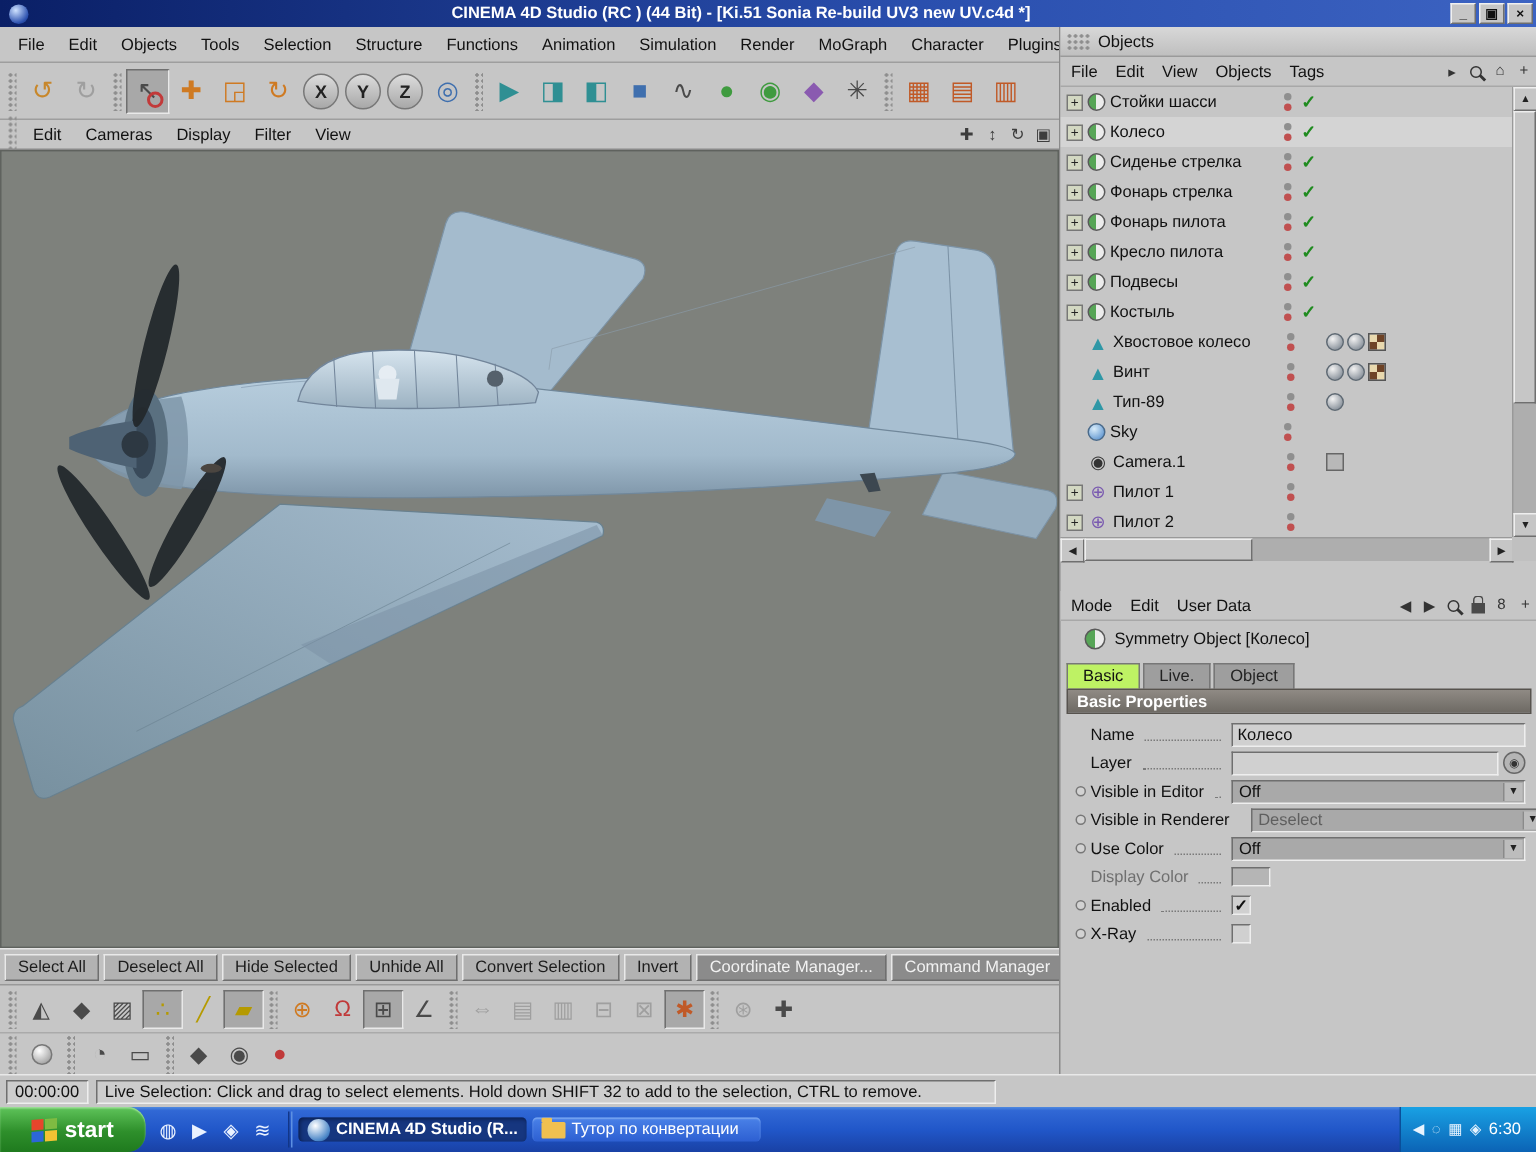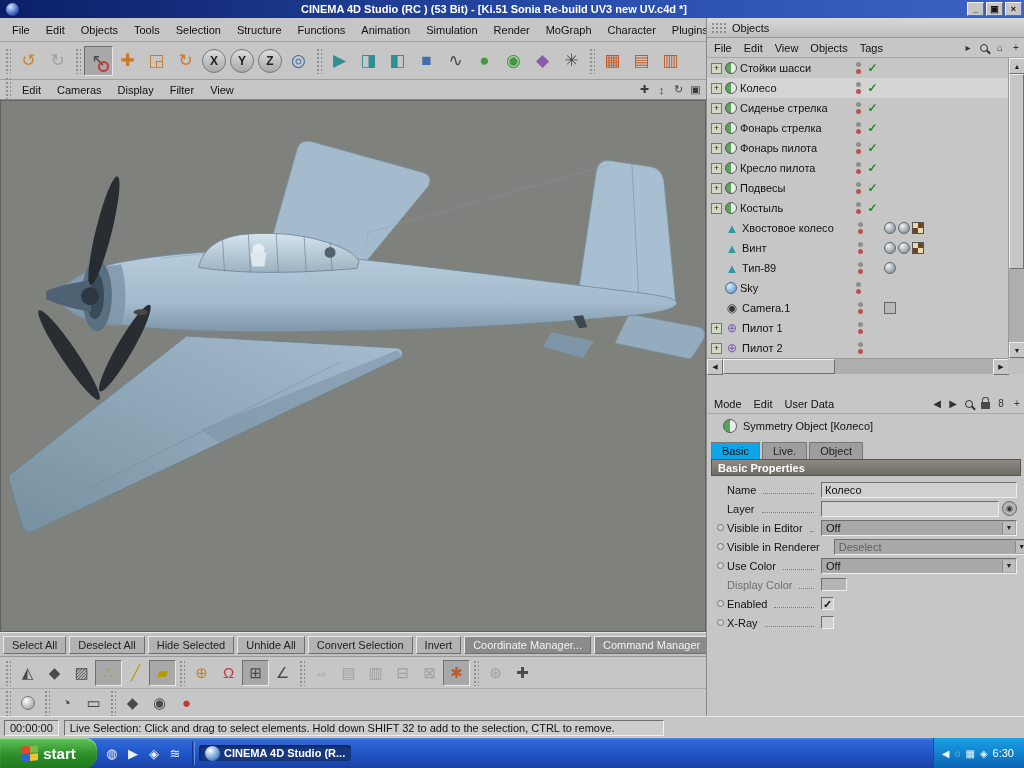--- a/index.html
+++ b/index.html
@@ -96,21 +96,21 @@
 #hscroll{position:absolute;left:0;top:340px;width:302px;height:16px;background:#aeaeae;border-top:1px solid #999}
 #hthumb{position:absolute;left:16px;top:0;width:112px;height:15px;background:#c6c6c6;border:1px solid;border-color:#eee #6f6f6f #6f6f6f #eee}
 #hs-l{position:absolute;left:0;top:0}#hs-r{position:absolute;right:0;top:0}
 #scorner{position:absolute;right:0;top:340px;width:16px;height:16px;background:#c0c0c0}
 #attrhead{position:absolute;left:0;top:356px;width:318px}
 #attrmenu{position:absolute;left:0;top:376px;width:318px}
 #objrow-head{position:absolute;left:0;top:396px;width:346px;height:24px;display:flex;align-items:center;gap:6px;padding-left:16px}
 #objrow-head .oi.sym{width:14px;height:14px}
 #attrtabs{position:absolute;left:4px;top:422px;width:310px;height:19px;display:flex;align-items:flex-end}
 .atab{padding:2px 10px;background:#9e9e9e;border:1px solid #777;border-bottom:none;color:#222;margin-right:2px}
-.atab.active{background:#0ea5e9;color:#111}
+.atab.active{background:#bef264;color:#111}
 #attrsection{position:absolute;left:4px;top:441px;width:310px;height:17px;background:linear-gradient(180deg,#8f8a84,#6e6a64);color:#fff;font-weight:bold;display:flex;align-items:center;padding-left:6px;border:1px solid #57534e}
 #attrfields{position:absolute;left:0;top:462px;width:318px}
 .frow{height:19px;display:flex;align-items:center;gap:3px;padding:0 8px 0 10px}
 .fdot{width:7px;height:7px;border:1px solid #777;border-radius:50%;background:#d2d2d2;flex:0 0 auto}
 .fpad{width:7px;flex:0 0 auto}
 .flabel{white-space:nowrap;color:#111}
 .flabel.dim{color:#6f6f6f}
 .flead{flex:1;border-bottom:1px dotted #7a7a7a;height:1px;margin:0 4px 5px 4px;align-self:flex-end}
 .fctrl{width:196px;display:flex;align-items:center;flex:0 0 auto}
 .ftext{width:100%;height:16px;background:#d0d0d0;border:1px solid;border-color:#6f6f6f #eee #eee #6f6f6f;font:11px "Liberation Sans",sans-serif;padding:0 3px;color:#111}
@@ -120,21 +120,21 @@
 .fdrop .arr{position:absolute;right:1px;top:1px;bottom:1px;width:13px;background:#bdbdbd;border-left:1px solid #8a8a8a;display:flex;align-items:center;justify-content:center;font-size:7px;color:#222}
 .fcheckbox{width:13px;height:13px;background:#d0d0d0;border:1px solid;border-color:#6f6f6f #eee #eee #6f6f6f;font-size:11px;line-height:12px;text-align:center;color:#111;font-weight:bold;flex:0 0 auto}
 .fswatch{width:26px;height:13px;background:#b5b5b5;border:1px solid;border-color:#6f6f6f #eee #eee #6f6f6f;flex:0 0 auto}
 .layerbtn{width:15px;height:15px;border-radius:50%;background:#b5b5b5;border:1px solid #666;margin-left:3px;flex:0 0 auto;display:flex;align-items:center;justify-content:center;font-size:8px;color:#333}
 </style>
 </head>
 <body>
 
 <div id="titlebar">
   <span id="appicon"></span>
-  <span id="wtitle">CINEMA 4D Studio (RC ) (53 Bit) - [Ki.51 Sonia Re-build UV3 new UV.c4d *]</span>
+  <span id="wtitle">CINEMA 4D Studio (RC ) (44 Bit) - [Ki.51 Sonia Re-build UV3 new UV.c4d *]</span>
   <span class="wbtn">_</span>
   <span class="wbtn">▣</span>
   <span class="wbtn">×</span>
 </div>
 
 <div id="menubar">
   <span class="mitem">File</span>
   <span class="mitem">Edit</span>
   <span class="mitem">Objects</span>
   <span class="mitem">Tools</span>
@@ -624,20 +624,24 @@
     <span class="qico">◍</span>
     <span class="qico">▶</span>
     <span class="qico">◈</span>
     <span class="qico">≋</span>
   </div>
   <span class="tdivider"></span>
   <div class="task active">
     <span class="c4dball"></span>
     <span>CINEMA 4D Studio (R...</span>
   </div>
+  <div class="task idle">
+    <span class="folder"></span>
+    <span>Тутор по конвертации</span>
+  </div>
   <div id="tray">
     <span class="trayico">◀</span>
     <span class="trayico">◌</span>
     <span class="trayico">▦</span>
     <span class="trayico">◈</span>
     <span>6:30</span>
   </div>
 </div>
 
 </body></html>

